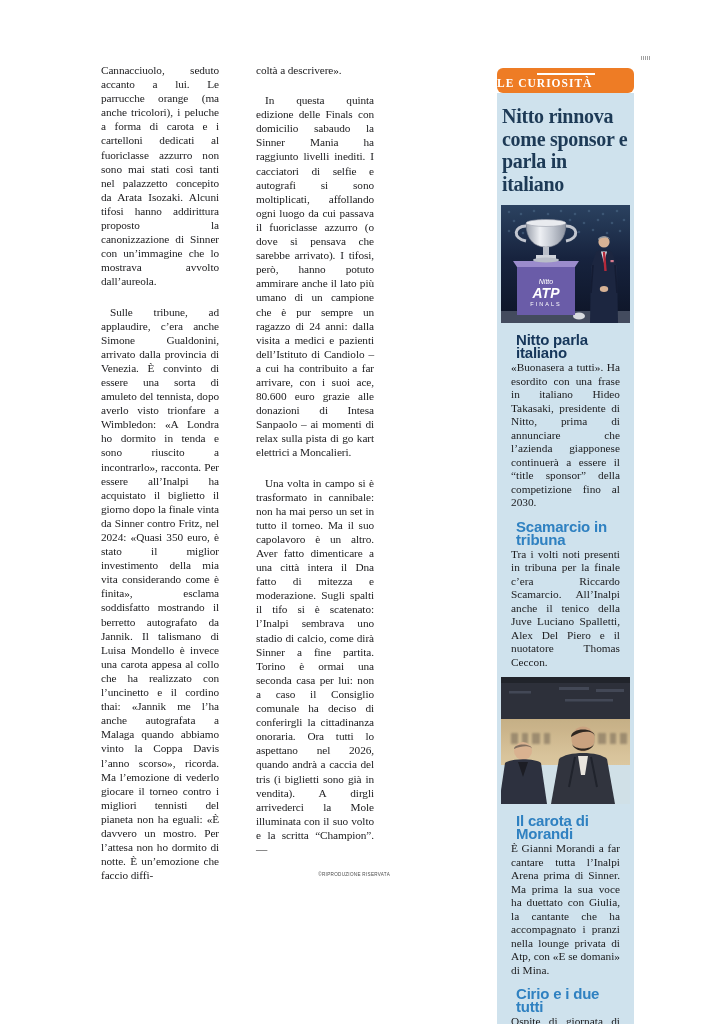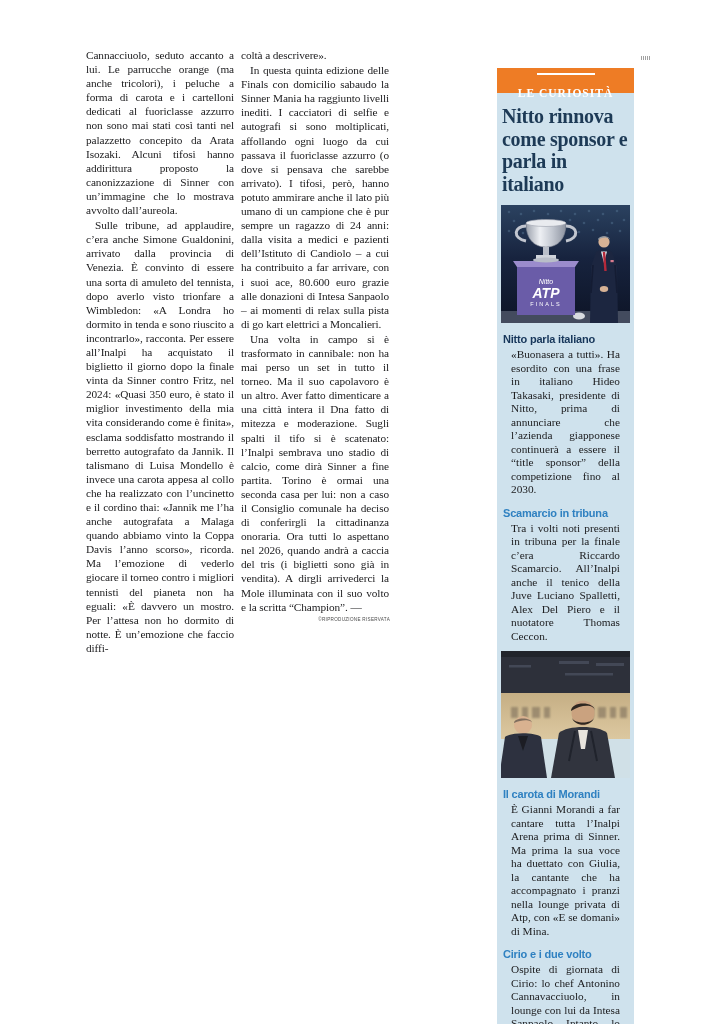--- a/index.html
+++ b/index.html
@@ -5,38 +5,38 @@
   html,body{margin:0;padding:0;background:#ffffff;}
   .page{position:relative;width:724px;height:1024px;background:#ffffff;overflow:hidden;
         font-family:"Liberation Serif",serif;color:#1b1b1d;}
 
   
   .col{position:absolute;top:47px;width:150px;text-align:justify;
        font-size:11.3px;line-height:14.1px;letter-spacing:-0.1px;
        hyphens:auto;-webkit-hyphens:auto;}
   .col-1{left:85px;}
   .col-2{left:240px;}
-  .col p{margin:1px;}
+  .col p{margin:16px;}
   .col p.indent{text-indent:9px;}
   .signoff{margin-top:3px;text-align:right;font-family:"Liberation Sans",sans-serif;
            font-size:4.6px;line-height:6px;color:#4a4a4a;letter-spacing:.3px;}
 
   
   .sidebar{position:absolute;left:497px;top:68px;width:137px;}
   .kicker{position:relative;height:25px;background:#ee7c25;box-sizing:border-box;
-          padding-top:19px;text-align:center;color:#ffffff;font-weight:bold;
-          font-size:11.5px;line-height:12px;letter-spacing:1px;}
+          padding-top:9px;color:#ffffff;font-weight:bold;
+          font-size:11.5px;line-height:12px;letter-spacing:1px;border-radius:6px;}
   .kicker-rule{position:absolute;top:5px;left:50%;transform:translateX(-50%);
                width:58px;height:2px;background:#ffffff;}
   .sidebar-body{background:#cfe2ed;box-sizing:border-box;padding:6px 4px 9px;min-height:875px;}
   .sb-headline{margin:6px 1px 10px;text-align:left;font-weight:bold;
                font-size:20px;line-height:22.5px;color:#1d3a56;letter-spacing:-0.3px;}
   .photo{display:block;margin:0 auto;}
-  .section h3{margin:10px 2px 2px;font-family:"Liberation Sans",sans-serif;
-              font-weight:bold;font-size:11px;line-height:13px;letter-spacing:-0.2px;}
+  .section h3{margin:10px 15px 2px;font-family:"Liberation Sans",sans-serif;
+              font-weight:bold;font-size:15px;line-height:13px;letter-spacing:-0.2px;}
   .section h3.navy{color:#16365a;}
   .section h3.blue{color:#2f81c1;}
   .section .body{margin:0 10px;text-align:justify;font-size:11.3px;line-height:13.5px;
                  hyphens:auto;-webkit-hyphens:auto;}
 
   
   .print-mark{position:absolute;left:641px;top:56px;width:9px;height:4px;opacity:.55;
               background:repeating-linear-gradient(90deg,#555 0 1px,transparent 1px 2px);}
 </style>
 </head>
@@ -197,21 +197,21 @@
         </g>
         <rect width="129" height="127" fill="#e8c98a" opacity="0.05"></rect>
       </svg>
 
       <div class="section">
         <h3 class="blue">Il carota di Morandi</h3>
         <div class="body">È Gianni Morandi a far cantare tutta l’Inalpi Arena prima di Sinner. Ma prima la sua voce ha duettato con Giulia, la cantante che ha accompagnato i pranzi nella lounge privata di Atp, con «E se domani» di Mina.</div>
       </div>
 
       <div class="section">
-        <h3 class="blue">Cirio e i due volto</h3>
+        <h3 class="blue">Cirio e i due tutti</h3>
         <div class="body">Ospite di giornata di Cirio: lo chef Antonino Cannavacciuolo, in lounge con lui da Intesa Sanpaolo. Intanto, lo chef Enrico Cerea che curava la cucina Da Vittorio per Atp esulta: «Bellissima esperienza, speriamo di ripeterci l’anno prossimo».</div>
       </div>
 
     </div>
   </aside>
 
   <div class="print-mark"></div>
 
 </div>
 

